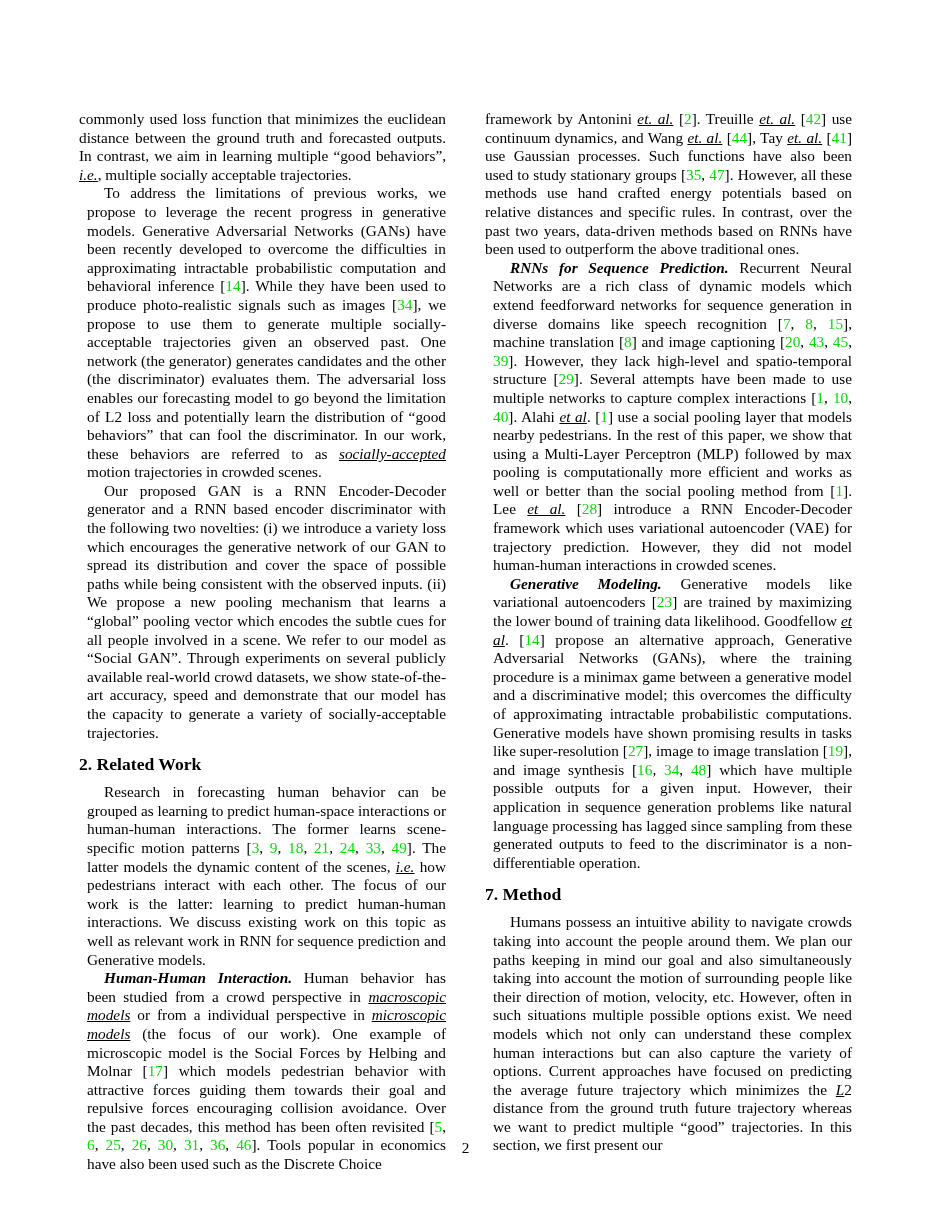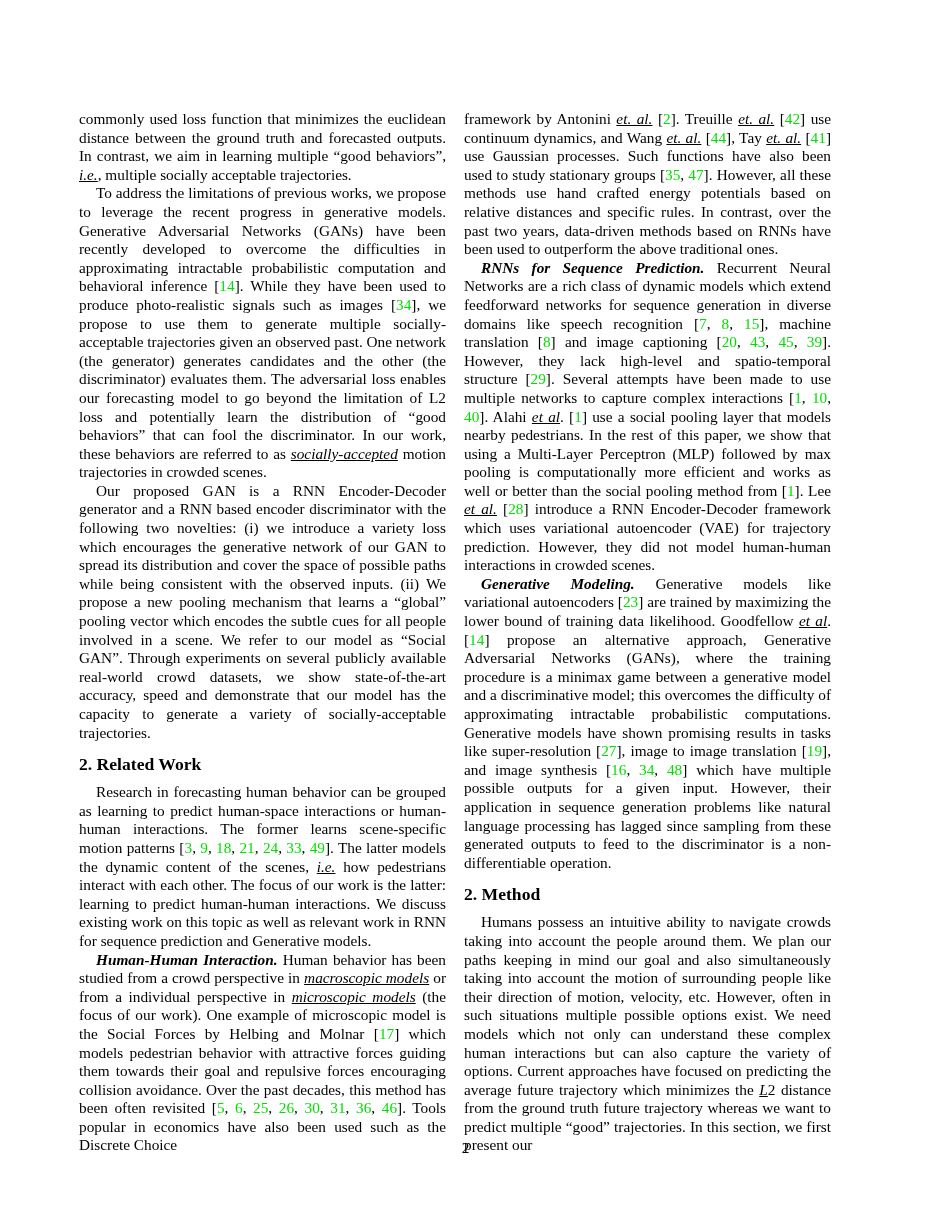--- a/index.html
+++ b/index.html
@@ -15,36 +15,37 @@
     font-family: "Liberation Serif", "DejaVu Serif", serif;
     color: #000000;
     overflow: hidden;
   }
   .text-block {
     position: absolute;
     left: 79px;
     top: 110px;
     width: 773px;
     display: flex;
-    gap: 18px;
+    gap: 39px;
   }
   .col {
     width: 367px;
     flex: 0 0 367px;
   }
   p.para {
     margin: 0;
     font-size: 15.3px;
     line-height: 18.6px;
     text-align: justify;
     hyphens: auto;
     -webkit-hyphens: auto;
   }
   p.indent {
     text-indent: 17px;
+    margin-left: 8px;
   }
   h2.section-heading {
     font-family: Liberation Serif, serif;
     font-size: 17.6px;
     line-height: 21px;
     font-weight: bold;
     margin: 12px 0 8px 0;
   }
   .it { font-style: italic; text-decoration: underline; }
   .bf { font-weight: bold; font-style: italic; }
@@ -71,18 +72,18 @@
         <p class="para indent">To address the limitations of previous works, we propose to leverage the recent progress in generative models. Generative Adversarial Networks (GANs) have been recently developed to overcome the difficulties in approximating intractable probabilistic computation and behavioral inference [<span class="cite">14</span>]. While they have been used to produce photo-realistic signals such as images [<span class="cite">34</span>], we propose to use them to generate multiple socially-acceptable trajectories given an observed past. One network (the generator) generates candidates and the other (the discriminator) evaluates them. The adversarial loss enables our forecasting model to go beyond the limitation of L2 loss and potentially learn the distribution of “good behaviors” that can fool the discriminator. In our work, these behaviors are referred to as <span class="it">socially-accepted</span> motion trajectories in crowded scenes.</p>
         <p class="para indent">Our proposed GAN is a RNN Encoder-Decoder generator and a RNN based encoder discriminator with the following two novelties: (i) we introduce a variety loss which encourages the generative network of our GAN to spread its distribution and cover the space of possible paths while being consistent with the observed inputs. (ii) We propose a new pooling mechanism that learns a “global” pooling vector which encodes the subtle cues for all people involved in a scene. We refer to our model as “Social GAN”. Through experiments on several publicly available real-world crowd datasets, we show state-of-the-art accuracy, speed and demonstrate that our model has the capacity to generate a variety of socially-acceptable trajectories.</p>
         <h2 class="section-heading">2. Related Work</h2>
         <p class="para indent">Research in forecasting human behavior can be grouped as learning to predict human-space interactions or human-human interactions. The former learns scene-specific motion patterns [<span class="cite">3</span>, <span class="cite">9</span>, <span class="cite">18</span>, <span class="cite">21</span>, <span class="cite">24</span>, <span class="cite">33</span>, <span class="cite">49</span>]. The latter models the dynamic content of the scenes, <span class="it">i.e.</span> how pedestrians interact with each other. The focus of our work is the latter: learning to predict human-human interactions. We discuss existing work on this topic as well as relevant work in RNN for sequence prediction and Generative models.</p>
         <p class="para indent"><span class="bf">Human-Human Interaction.</span> Human behavior has been studied from a crowd perspective in <span class="it">macroscopic models</span> or from a individual perspective in <span class="it">microscopic models</span> (the focus of our work). One example of microscopic model is the Social Forces by Helbing and Molnar [<span class="cite">17</span>] which models pedestrian behavior with attractive forces guiding them towards their goal and repulsive forces encouraging collision avoidance. Over the past decades, this method has been often revisited [<span class="cite">5</span>, <span class="cite">6</span>, <span class="cite">25</span>, <span class="cite">26</span>, <span class="cite">30</span>, <span class="cite">31</span>, <span class="cite">36</span>, <span class="cite">46</span>]. Tools popular in economics have also been used such as the Discrete Choice</p>
       </div>
     <div class="col" id="col-right">
         <p class="para">framework by Antonini <span class="it">et. al.</span> [<span class="cite">2</span>]. Treuille <span class="it">et. al.</span> [<span class="cite">42</span>] use continuum dynamics, and Wang <span class="it">et. al.</span> [<span class="cite">44</span>], Tay <span class="it">et. al.</span> [<span class="cite">41</span>] use Gaussian processes. Such functions have also been used to study stationary groups [<span class="cite">35</span>, <span class="cite">47</span>]. However, all these methods use hand crafted energy potentials based on relative distances and specific rules. In contrast, over the past two years, data-driven methods based on RNNs have been used to outperform the above traditional ones.</p>
         <p class="para indent"><span class="bf">RNNs for Sequence Prediction.</span> Recurrent Neural Networks are a rich class of dynamic models which extend feedforward networks for sequence generation in diverse domains like speech recognition [<span class="cite">7</span>, <span class="cite">8</span>, <span class="cite">15</span>], machine translation [<span class="cite">8</span>] and image captioning [<span class="cite">20</span>, <span class="cite">43</span>, <span class="cite">45</span>, <span class="cite">39</span>]. However, they lack high-level and spatio-temporal structure [<span class="cite">29</span>]. Several attempts have been made to use multiple networks to capture complex interactions [<span class="cite">1</span>, <span class="cite">10</span>, <span class="cite">40</span>]. Alahi <span class="it">et al</span>. [<span class="cite">1</span>] use a social pooling layer that models nearby pedestrians. In the rest of this paper, we show that using a Multi-Layer Perceptron (MLP) followed by max pooling is computationally more efficient and works as well or better than the social pooling method from [<span class="cite">1</span>]. Lee <span class="it">et al.</span> [<span class="cite">28</span>] introduce a RNN Encoder-Decoder framework which uses variational autoencoder (VAE) for trajectory prediction. However, they did not model human-human interactions in crowded scenes.</p>
         <p class="para indent"><span class="bf">Generative Modeling.</span> Generative models like variational autoencoders [<span class="cite">23</span>] are trained by maximizing the lower bound of training data likelihood. Goodfellow <span class="it">et al</span>. [<span class="cite">14</span>] propose an alternative approach, Generative Adversarial Networks (GANs), where the training procedure is a minimax game between a generative model and a discriminative model; this overcomes the difficulty of approximating intractable probabilistic computations. Generative models have shown promising results in tasks like super-resolution [<span class="cite">27</span>], image to image translation [<span class="cite">19</span>], and image synthesis [<span class="cite">16</span>, <span class="cite">34</span>, <span class="cite">48</span>] which have multiple possible outputs for a given input. However, their application in sequence generation problems like natural language processing has lagged since sampling from these generated outputs to feed to the discriminator is a non-differentiable operation.</p>
-        <h2 class="section-heading">2. Method</h2>
+        <h2 class="section-heading">7. Method</h2>
         <p class="para indent">Humans possess an intuitive ability to navigate crowds taking into account the people around them. We plan our paths keeping in mind our goal and also simultaneously taking into account the motion of surrounding people like their direction of motion, velocity, etc. However, often in such situations multiple possible options exist. We need models which not only can understand these complex human interactions but can also capture the variety of options. Current approaches have focused on predicting the average future trajectory which minimizes the <span class="it">L</span>2 distance from the ground truth future trajectory whereas we want to predict multiple “good” trajectories. In this section, we first present our</p>
       </div>
   </div>
   <div class="page-number">2</div>
 </div>
 
 </body></html>

